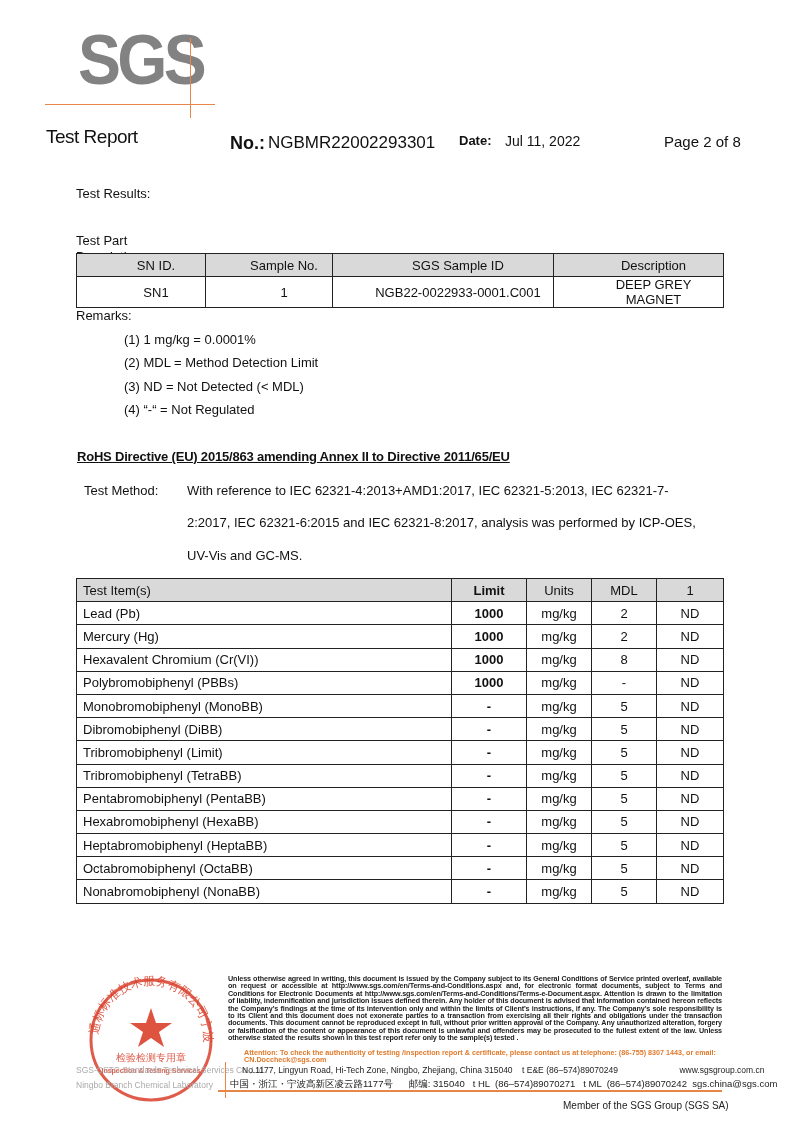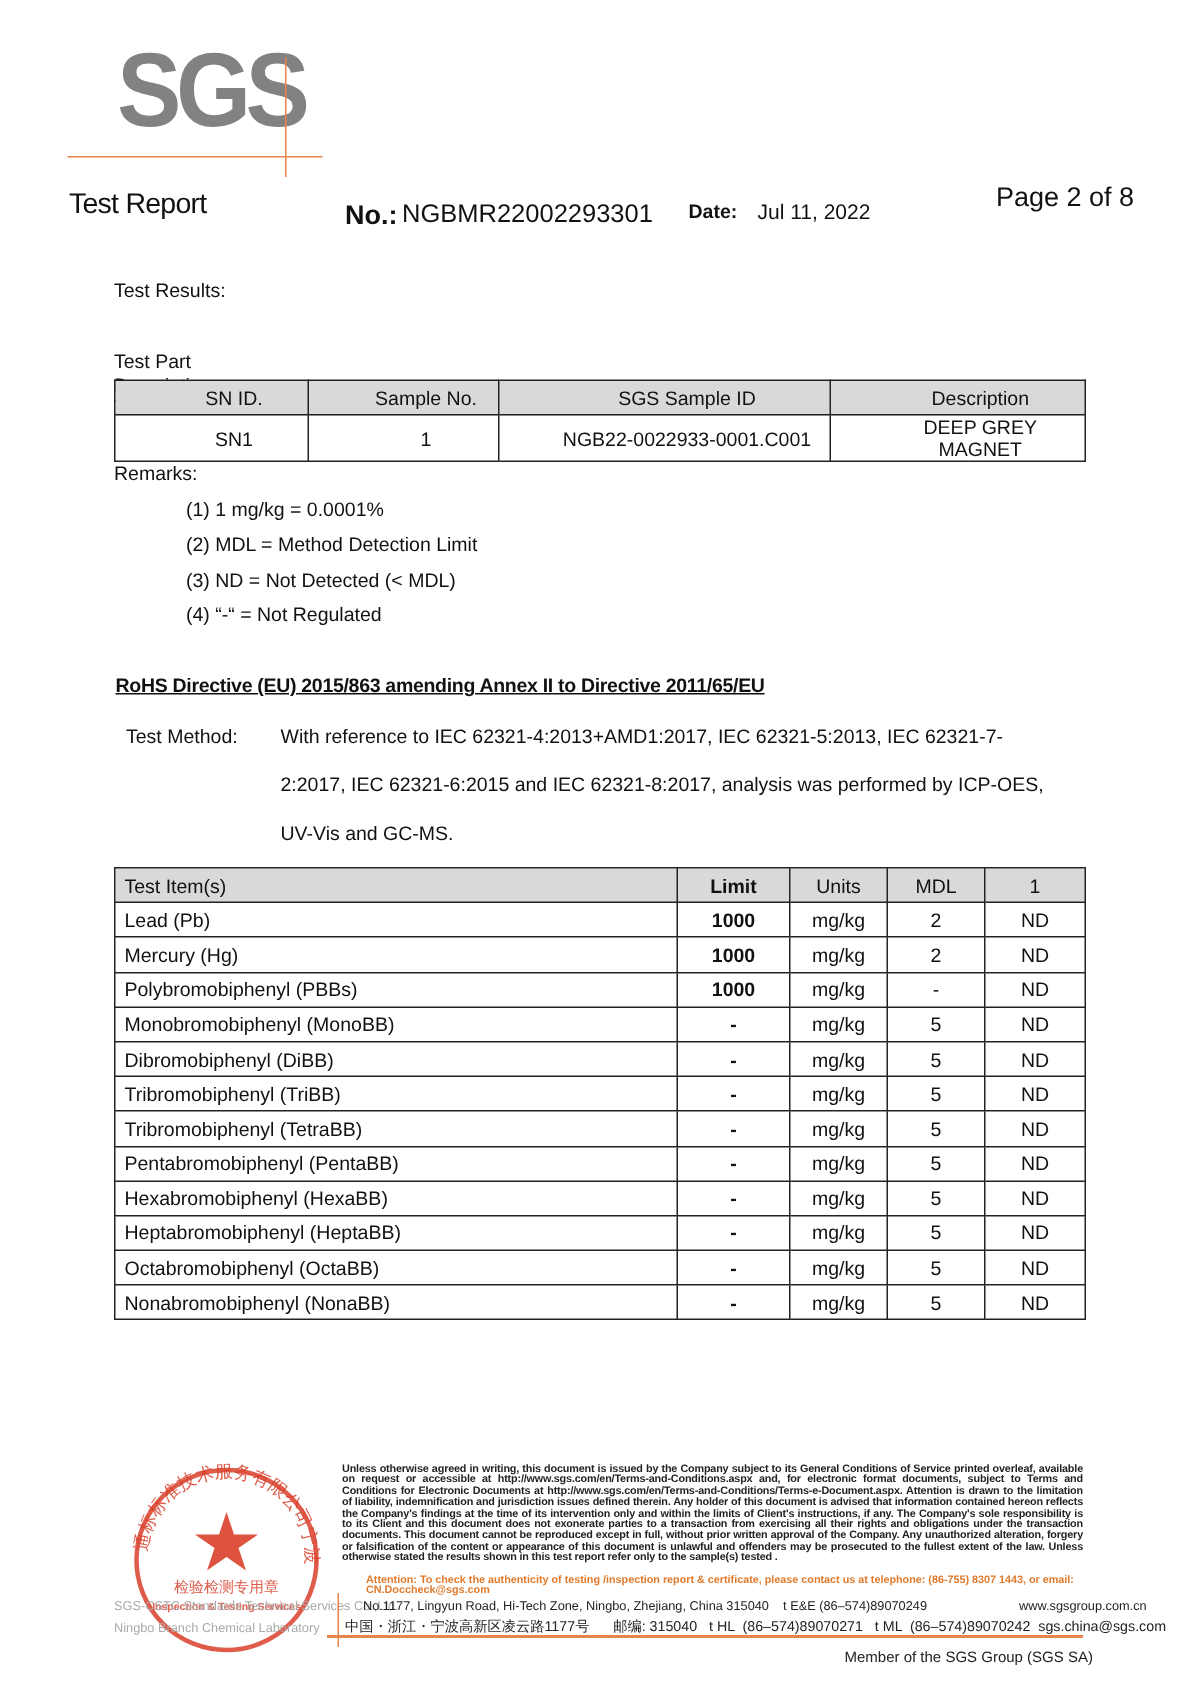--- a/index.html
+++ b/index.html
@@ -14,21 +14,21 @@
                transform:scaleX(0.92); transform-origin:left top; line-height:80px; }
   .logo-hline { position:absolute; left:-33px; top:86px; width:170px; height:1px; background:#e8864a; }
   .logo-vline { position:absolute; left:112px; top:20px; width:1px; height:80px; background:#e8864a; }
 
   
   .hdr-title { left:46px; top:126px; font-size:19px; letter-spacing:-0.5px; }
   .hdr-no-lbl { left:230px; top:133px; font-size:18px; font-weight:bold; }
   .hdr-no-val { left:268px; top:133px; font-size:17px; }
   .hdr-date-lbl { left:459px; top:133px; font-size:13px; font-weight:bold; }
   .hdr-date-val { left:505px; top:133px; font-size:14px; }
-  .hdr-page { left:664px; top:121px; font-size:18px; }
+  .hdr-page { left:664px; top:133px; font-size:15px; }
 
   .txt13 { font-size:13px; }
 
   table { border-collapse:collapse; font-size:13px; }
   td, th { border:1.5px solid #222; font-weight:normal; padding:0 6px; height:22px; }
   th { background:#d9d9d9; }
 
   .tbl-part { left:76px; top:253px; width:648px; }
   .tbl-part td, .tbl-part th { text-align:center;padding-left:36px; }
 
@@ -129,20 +129,27 @@
         <td class="c-res">ND</td>
       </tr>
       <tr>
         <td class="c-item">Mercury (Hg)</td>
         <td class="c-lim">1000</td>
         <td class="c-unit">mg/kg</td>
         <td class="c-mdl">2</td>
         <td class="c-res">ND</td>
       </tr>
       <tr>
+        <td class="c-item">Hexavalent Chromium  (Cr(VI))</td>
+        <td class="c-lim">1000</td>
+        <td class="c-unit">mg/kg</td>
+        <td class="c-mdl">8</td>
+        <td class="c-res">ND</td>
+      </tr>
+      <tr>
         <td class="c-item">Polybromobiphenyl  (PBBs)</td>
         <td class="c-lim">1000</td>
         <td class="c-unit">mg/kg</td>
         <td class="c-mdl">-</td>
         <td class="c-res">ND</td>
       </tr>
       <tr>
         <td class="c-item">Monobromobiphenyl  (MonoBB)</td>
         <td class="c-lim">-</td>
         <td class="c-unit">mg/kg</td>
@@ -150,21 +157,21 @@
         <td class="c-res">ND</td>
       </tr>
       <tr>
         <td class="c-item">Dibromobiphenyl  (DiBB)</td>
         <td class="c-lim">-</td>
         <td class="c-unit">mg/kg</td>
         <td class="c-mdl">5</td>
         <td class="c-res">ND</td>
       </tr>
       <tr>
-        <td class="c-item">Tribromobiphenyl  (TriBB)</td>
+        <td class="c-item">Tribromobiphenyl  (Limit)</td>
         <td class="c-lim">-</td>
         <td class="c-unit">mg/kg</td>
         <td class="c-mdl">5</td>
         <td class="c-res">ND</td>
       </tr>
       <tr>
         <td class="c-item">Tribromobiphenyl  (TetraBB)</td>
         <td class="c-lim">-</td>
         <td class="c-unit">mg/kg</td>
         <td class="c-mdl">5</td>

